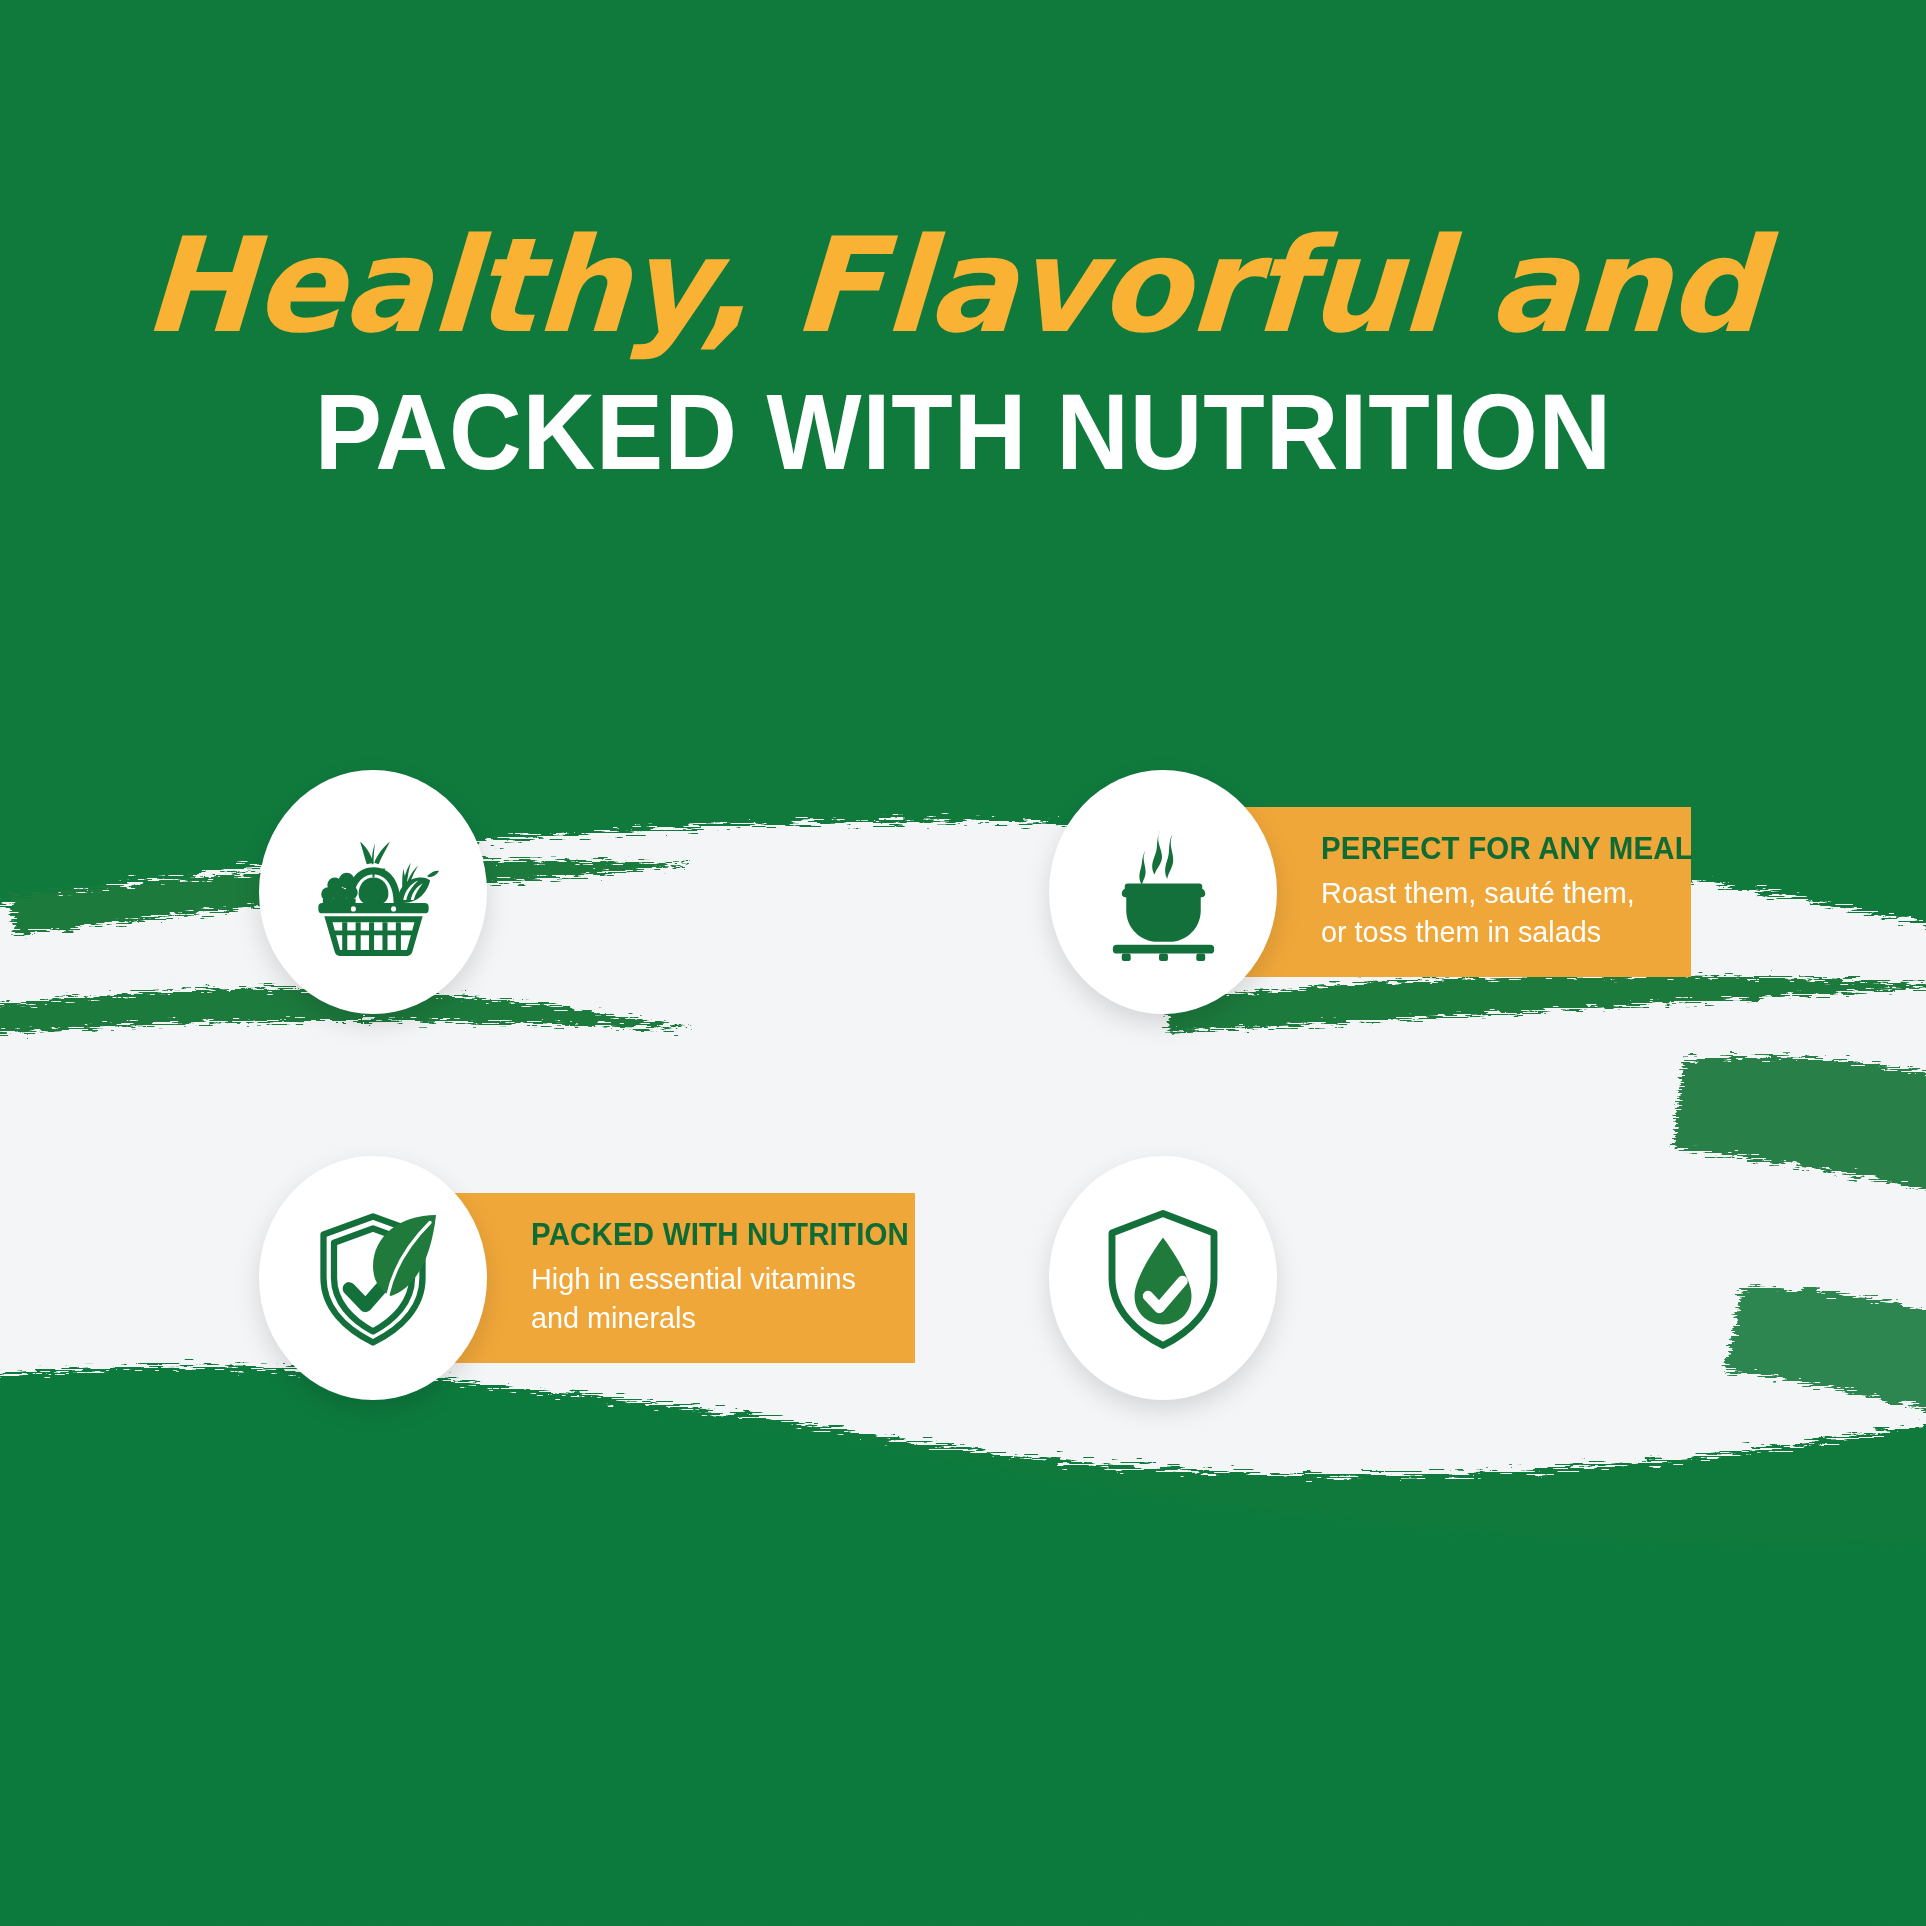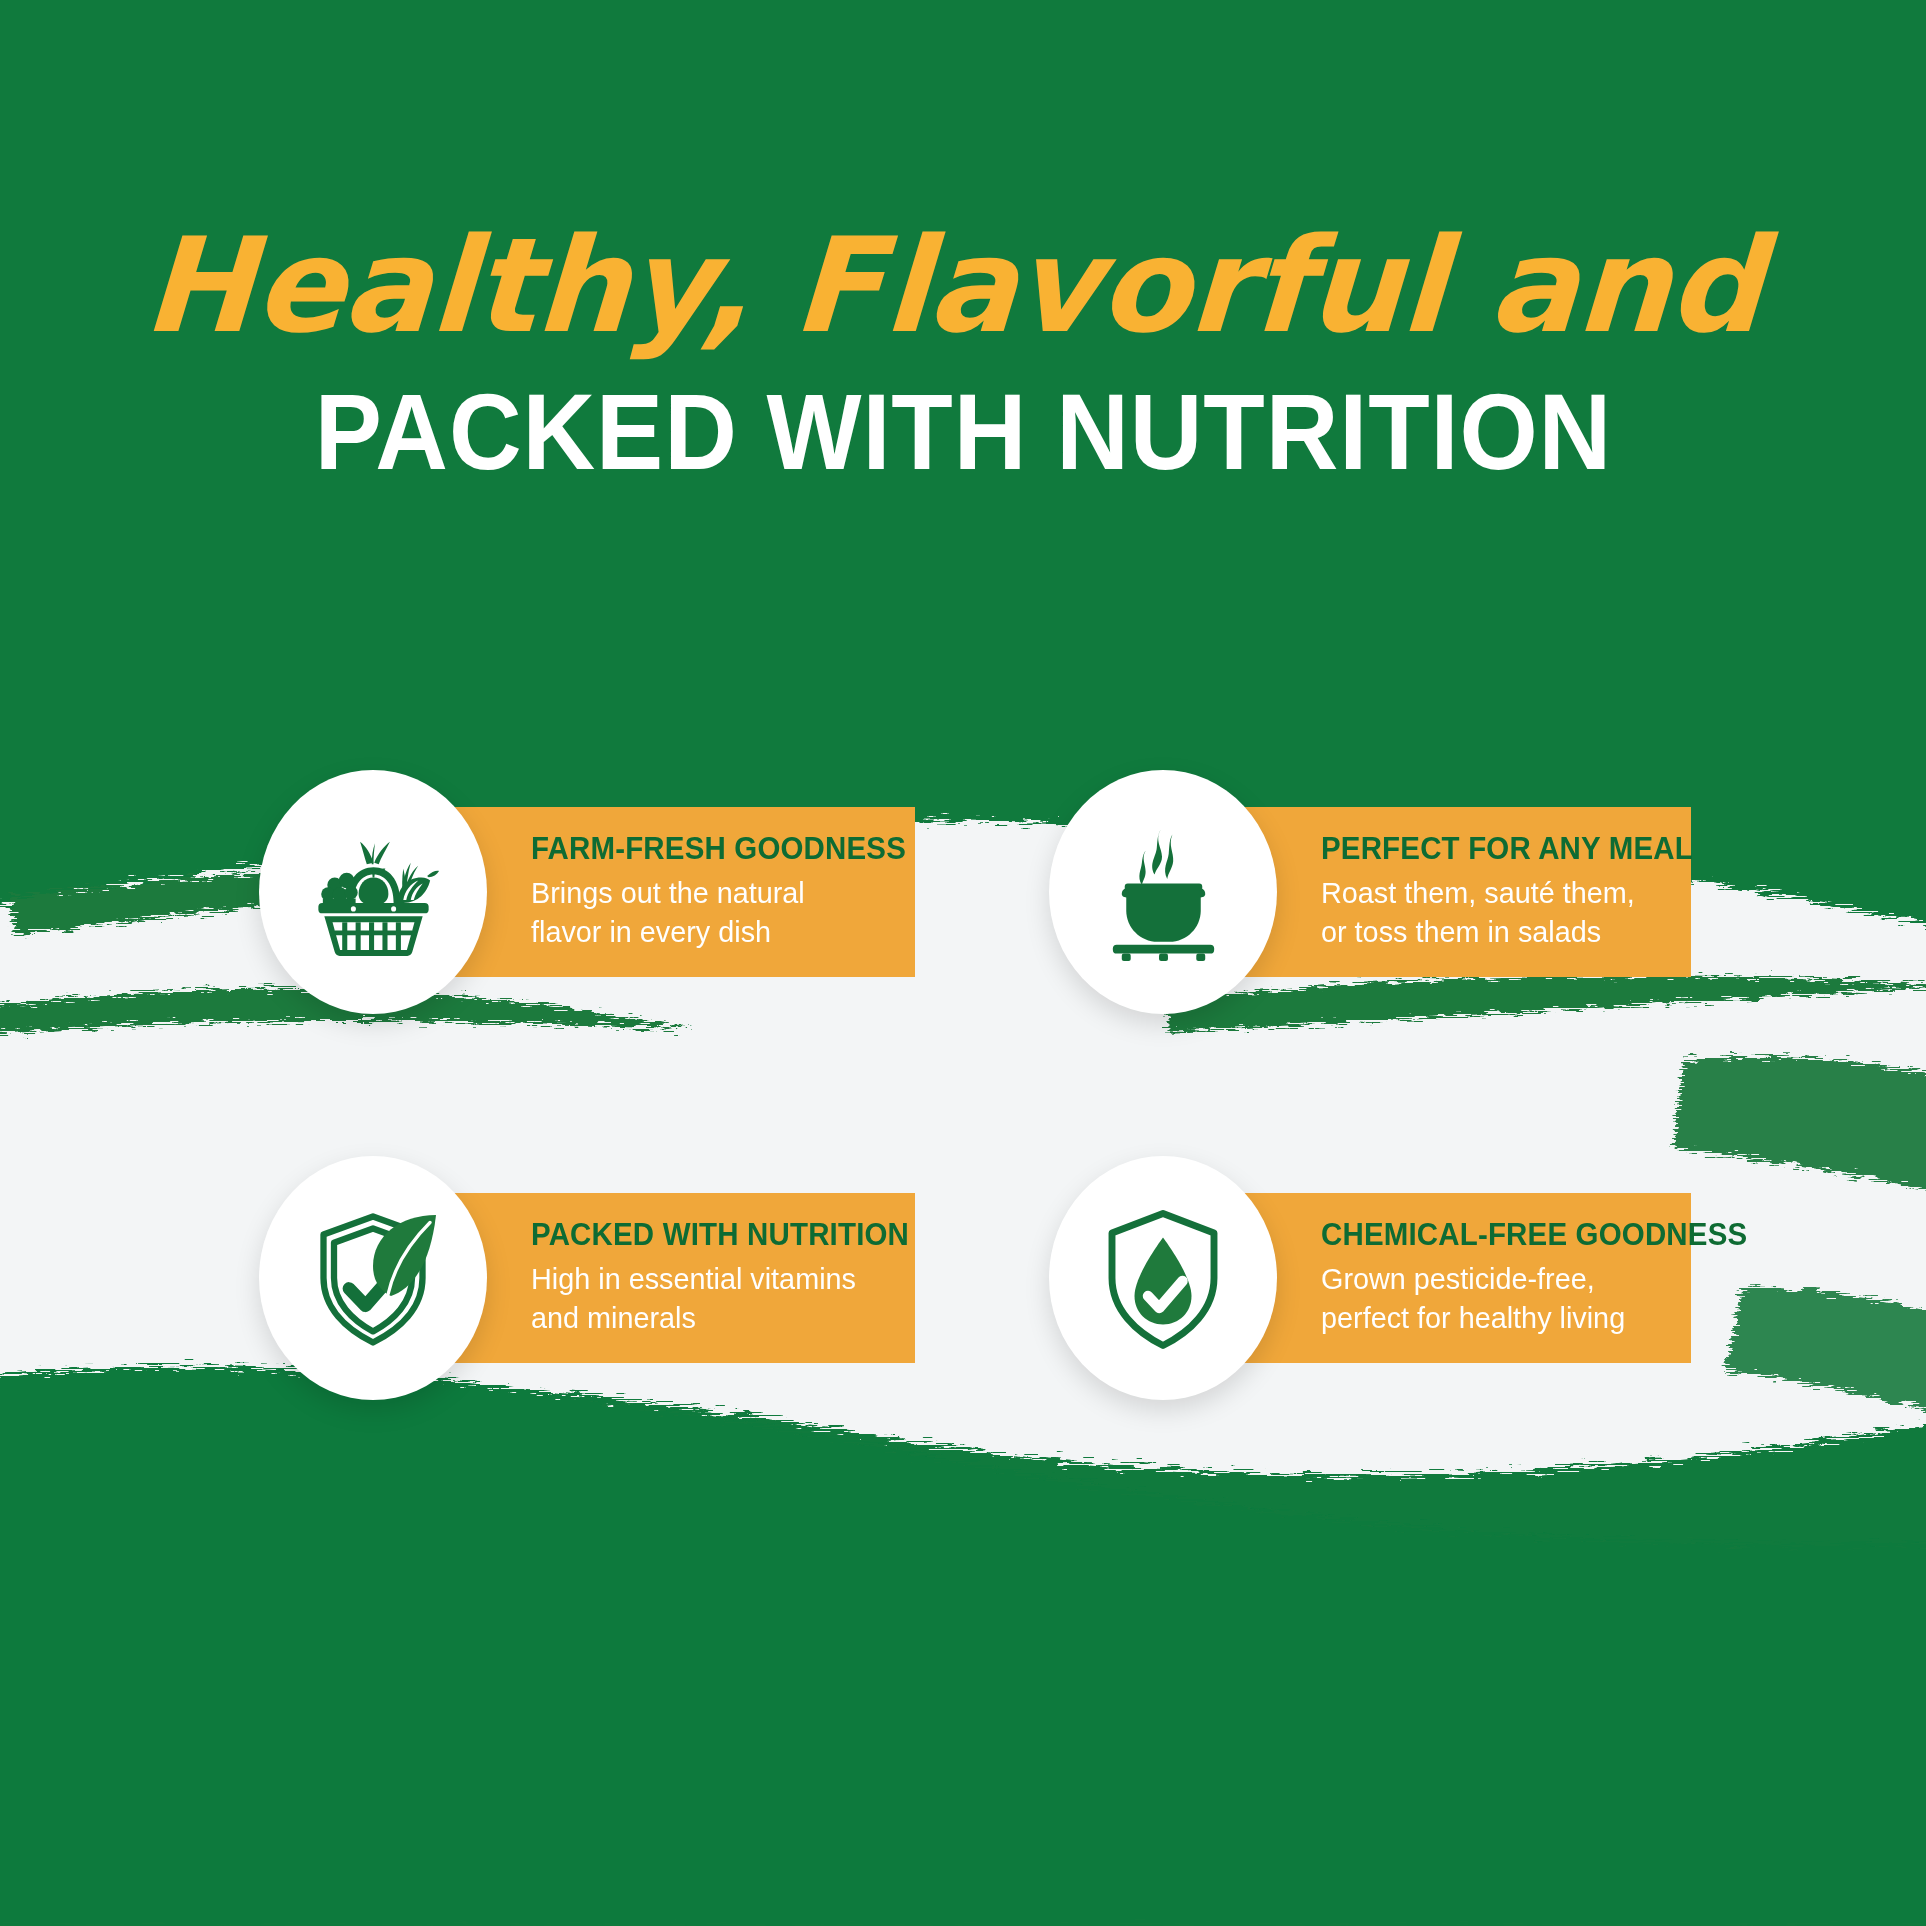--- a/index.html
+++ b/index.html
@@ -238,24 +238,20 @@
           <rect x="56" y="70" width="3.4" height="18.6"></rect>
           <rect x="65" y="70" width="3.4" height="18.6"></rect>
 
           <rect x="24" y="75.5" width="52" height="3.2"></rect>
 
           <circle cx="36.5" cy="61" r="1.7" fill="#FFFFFF"></circle>
           <circle cx="63.5" cy="61" r="1.7" fill="#FFFFFF"></circle>
         </g>
       </svg>
     </div>
-    <div class="card-band band-w1">
-      <p class="card-title">FARM-FRESH GOODNESS</p>
-      <p class="card-desc">Brings out the natural flavor in every dish</p>
-    </div>
   </div>
 
   <div class="card card-r1 card-c2">
     <div class="icon-badge">
       <svg width="149" height="149" viewBox="0 0 100 100">
         <g fill="#14703A">
 
           <path d="M48 8 C44 15 49 20 49 26 C49 31 45 34 44 38 C40 31 45 26 45.5 20 C46 15 46 11 48 8 Z"></path>
           <path d="M56 11 C53 18 57 23 56.5 29 C56 34 53 37 52.5 41 C49 34 53 29 53.5 24 C54 18 54 14 56 11 Z"></path>
           <path d="M38 22 C35 27 38 31 38 36 C38 40 36 42 35.5 45 C32 39 35 35 35.5 30 C36 26 36.5 24 38 22 Z"></path>
@@ -305,20 +301,16 @@
     <div class="icon-badge">
       <svg width="150" height="150" viewBox="0 0 100 100">
 
         <path d="M50 7 L16 20 L16 50 C16 71 32 86 50 95 C68 86 84 71 84 50 L84 20 Z" fill="none" stroke="#14703A" stroke-width="4.6" stroke-linejoin="round"></path>
 
         <path d="M50 23 C50 23 31 48 31 62 C31 73 39.5 81 50 81 C60.5 81 69 73 69 62 C69 48 50 23 50 23 Z" fill="#1F7A3C"></path>
 
         <path d="M40 62 L47.5 70 L63 52" fill="none" stroke="#FFFFFF" stroke-width="7" stroke-linecap="round" stroke-linejoin="round"></path>
       </svg>
     </div>
-    <div class="card-band band-w2">
-      <p class="card-title">CHEMICAL-FREE GOODNESS</p>
-      <p class="card-desc">Grown pesticide-free, perfect for healthy living</p>
-    </div>
   </div>
 
 </div>
 
 
 </body></html>

